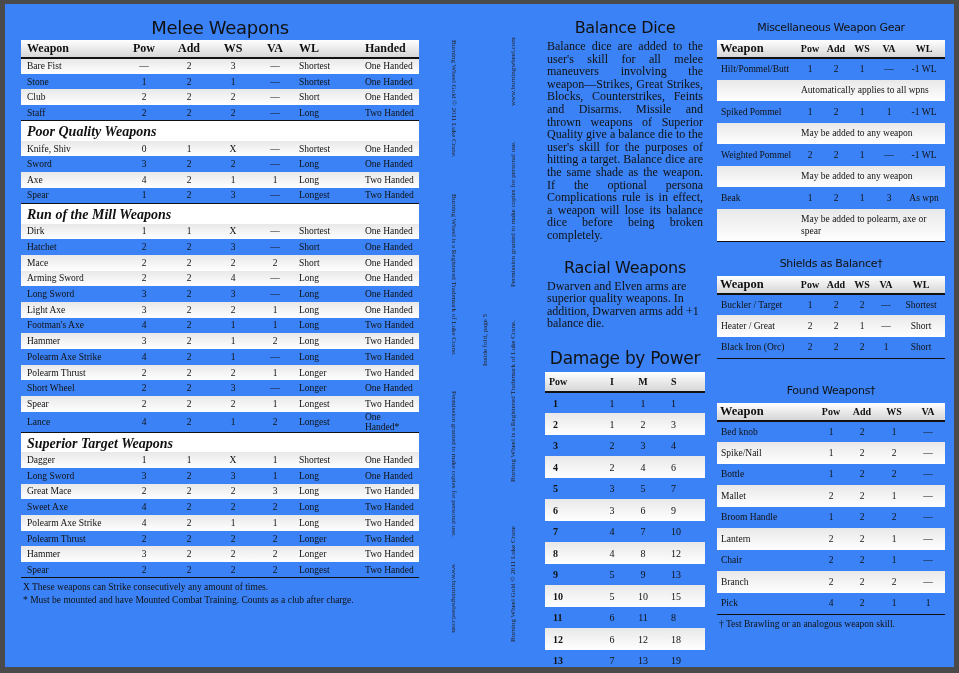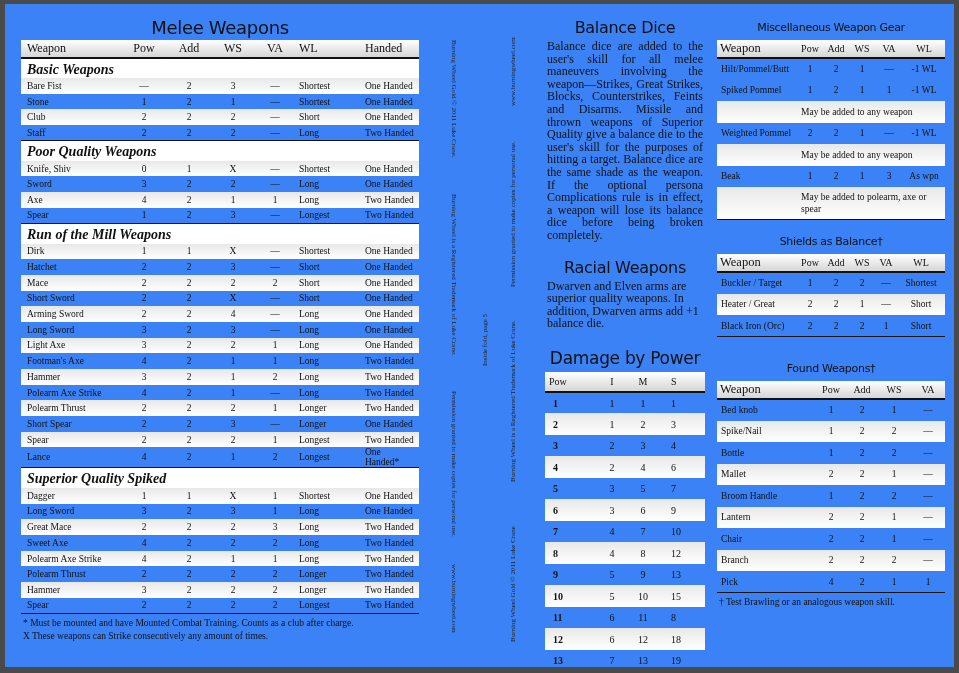--- a/index.html
+++ b/index.html
@@ -4,21 +4,21 @@
 <style>
   * { box-sizing: border-box; margin: 0; padding: 0; }
   html, body { width: 959px; height: 673px; overflow: hidden; background: #4a4a4a; }
   body { font-family: "Liberation Serif", "DejaVu Serif", serif; color: #111; position: relative; }
   .page { position: absolute; left: 5px; top: 4px; width: 949px; height: 663px; background: #3b82f6; }
 
   .title { font-family: "DejaVu Sans", sans-serif; font-weight: normal; text-align: center; color: #111; letter-spacing: -0.3px; }
 
   
   table { border-collapse: collapse; width: 100%; }
-  th { font-weight: normal; text-align: left; background: linear-gradient(#ffffff, #d6d6d6); border-bottom: 2px solid #111; }
+  th { font-weight: bold; text-align: left; background: linear-gradient(#ffffff, #d6d6d6); border-bottom: 2px solid #111; }
   td { font-size: 9.5px; vertical-align: middle; }
   tr.shade td { background: linear-gradient(#e8e8e8, #ffffff); }
   .c { text-align: center; }
 
   
   #melee { position: absolute; left: 16px; top: 12px; width: 398px; }
   #melee .title { font-size: 18px; height: 24px; line-height: 24px; }
   #melee th { font-size: 12px; height: 18px; padding: 0 2px 0 6px; }
   #melee td { height: 15.7px; padding: 0 2px 0 6px; }
   #melee .cat td { font-size: 14px; font-weight: bold; font-style: italic; height: 20px; padding-top: 2px; background: #fff; }
@@ -79,23 +79,20 @@
           <th>Weapon</th>
           <th class="c">Pow</th>
           <th class="c">Add</th>
           <th class="c">WS</th>
           <th class="c">VA</th>
           <th>WL</th>
           <th style="padding-left:10px">Handed</th>
         </tr>
       </thead>
       <tbody id="melee-body">
-          <tr class="cat">
-            <td colspan="7">Basic Weapons</td>
-          </tr>
           <tr class="shade">
             <td>Bare Fist</td>
             <td class="c">—</td>
             <td class="c">2</td>
             <td class="c">3</td>
             <td class="c">—</td>
             <td>Shortest</td>
             <td style="padding-left: 10px;">One Handed</td>
           </tr>
           <tr>
@@ -187,29 +184,20 @@
           </tr>
           <tr class="shade">
             <td>Mace</td>
             <td class="c">2</td>
             <td class="c">2</td>
             <td class="c">2</td>
             <td class="c">2</td>
             <td>Short</td>
             <td style="padding-left: 10px;">One Handed</td>
           </tr>
-          <tr>
-            <td>Short Sword</td>
-            <td class="c">2</td>
-            <td class="c">2</td>
-            <td class="c">X</td>
-            <td class="c">—</td>
-            <td>Short</td>
-            <td style="padding-left: 10px;">One Handed</td>
-          </tr>
           <tr class="shade">
             <td>Arming Sword</td>
             <td class="c">2</td>
             <td class="c">2</td>
             <td class="c">4</td>
             <td class="c">—</td>
             <td>Long</td>
             <td style="padding-left: 10px;">One Handed</td>
           </tr>
           <tr>
@@ -260,21 +248,21 @@
           <tr class="shade">
             <td>Polearm Thrust</td>
             <td class="c">2</td>
             <td class="c">2</td>
             <td class="c">2</td>
             <td class="c">1</td>
             <td>Longer</td>
             <td style="padding-left: 10px;">Two Handed</td>
           </tr>
           <tr>
-            <td>Short Spear</td>
+            <td>Short Wheel</td>
             <td class="c">2</td>
             <td class="c">2</td>
             <td class="c">3</td>
             <td class="c">—</td>
             <td>Longer</td>
             <td style="padding-left: 10px;">One Handed</td>
           </tr>
           <tr class="shade">
             <td>Spear</td>
             <td class="c">2</td>
@@ -287,21 +275,21 @@
           <tr class="endgroup">
             <td>Lance</td>
             <td class="c">4</td>
             <td class="c">2</td>
             <td class="c">1</td>
             <td class="c">2</td>
             <td>Longest</td>
             <td style="padding-left: 10px;">One Handed*</td>
           </tr>
           <tr class="cat">
-            <td colspan="7">Superior Quality Spiked</td>
+            <td colspan="7">Superior Target Weapons</td>
           </tr>
           <tr class="shade">
             <td>Dagger</td>
             <td class="c">1</td>
             <td class="c">1</td>
             <td class="c">X</td>
             <td class="c">1</td>
             <td>Shortest</td>
             <td style="padding-left: 10px;">One Handed</td>
           </tr>
@@ -364,22 +352,22 @@
             <td class="c">2</td>
             <td class="c">2</td>
             <td class="c">2</td>
             <td class="c">2</td>
             <td>Longest</td>
             <td style="padding-left: 10px;">Two Handed</td>
           </tr>
         </tbody>
     </table>
     <div class="footnotes">
+      <div>X These weapons can Strike consecutively any amount of times.</div>
       <div>* Must be mounted and have Mounted Combat Training. Counts as a club after charge.</div>
-      <div>X These weapons can Strike consecutively any amount of times.</div>
     </div>
   </section>
 
   <div>
     <div class="vtext rot-cw" style="left:453px; top:36px;">Burning Wheel Gold © 2011 Luke Crane.</div>
     <div class="vtext rot-cw" style="left:453px; top:190px;">Burning Wheel is a Registered Trademark of Luke Crane.</div>
     <div class="vtext rot-cw" style="left:453px; top:387px;">Permission granted to make copies for personal use.</div>
     <div class="vtext rot-cw" style="left:453px; top:560px;">www.burningwheel.com</div>
 
     <div class="vtext rot-ccw" style="left:476px; top:362px;">Inside fold, page 5</div>
@@ -524,20 +512,24 @@
         </thead>
         <tbody id="misc-body">
             <tr>
               <td style="white-space: nowrap;">Hilt/Pommel/Butt</td>
               <td class="c">1</td>
               <td class="c">2</td>
               <td class="c">1</td>
               <td class="c">—</td>
               <td class="c" style="white-space: nowrap;">-1 WL</td>
             </tr>
+            <tr class="shade">
+              <td></td>
+              <td class="note" colspan="5">Automatically applies to all wpns</td>
+            </tr>
             <tr>
               <td style="white-space: nowrap;">Spiked Pommel</td>
               <td class="c">1</td>
               <td class="c">2</td>
               <td class="c">1</td>
               <td class="c">1</td>
               <td class="c" style="white-space: nowrap;">-1 WL</td>
             </tr>
             <tr class="shade">
               <td></td>

